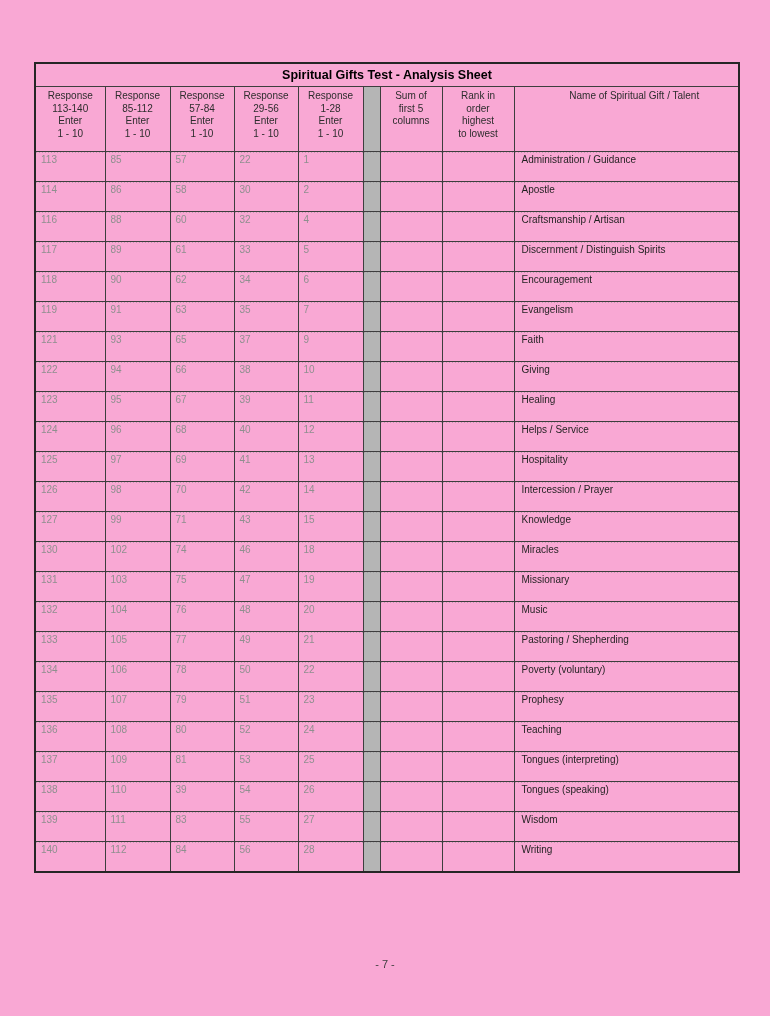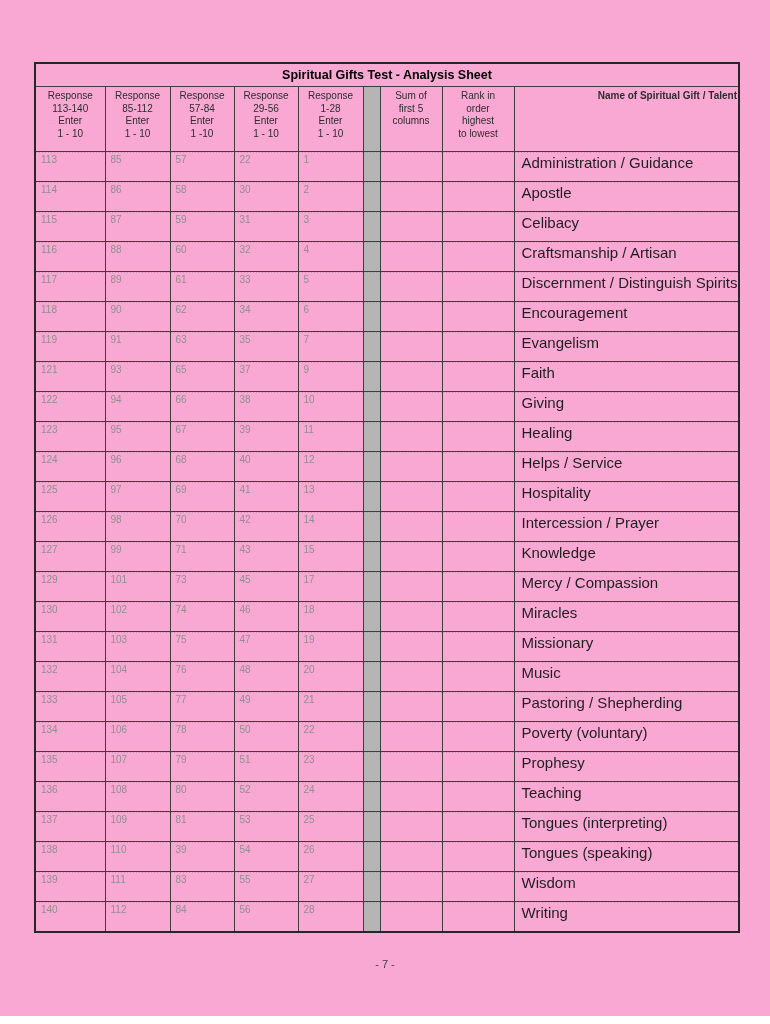--- a/index.html
+++ b/index.html
@@ -42,41 +42,40 @@
     height: 60px;
     font-weight: normal;
     font-size: 10px;
     line-height: 12.5px;
     color: #2d2d2d;
     vertical-align: top;
     text-align: center;
     padding-top: 3px;
   }
   tr.header-row th.name-h {
-    text-align: right;
+    text-align: center;
     padding-left: 17px;
-    font-weight: bold;
   }
   tbody td {
     height: 27px;
     vertical-align: top;
     
     background-image: repeating-linear-gradient(90deg, rgba(145,145,145,0.55) 0 1px, rgba(0,0,0,0) 1px 3px);
     background-size: 100% 1px;
     background-repeat: no-repeat;
     background-position: 0 0;
   }
   td.num {
     font-size: 10px;
     color: #8f8f8f;
     text-align: left;
     padding: 2px 0 0 5px;
   }
   td.gift {
-    font-size: 15px;
+    font-size: 10px;
     color: #1f1f1f;
     text-align: left;
     padding: 2px 0 0 7px;
   }
   .spacer {
     background-color: #b5b5b5;
   }
   th.spacer {
     background-color: #b5b5b5;
   }
@@ -141,31 +140,20 @@
           <td class="num">86</td>
           <td class="num">58</td>
           <td class="num">30</td>
           <td class="num">2</td>
           <td class="spacer"></td>
           <td></td>
           <td></td>
           <td class="gift">Apostle</td>
         </tr>
         <tr>
-          <td class="num">115</td>
-          <td class="num">87</td>
-          <td class="num">59</td>
-          <td class="num">31</td>
-          <td class="num">3</td>
-          <td class="spacer"></td>
-          <td></td>
-          <td></td>
-          <td class="gift">Celibacy</td>
-        </tr>
-        <tr>
           <td class="num">116</td>
           <td class="num">88</td>
           <td class="num">60</td>
           <td class="num">32</td>
           <td class="num">4</td>
           <td class="spacer"></td>
           <td></td>
           <td></td>
           <td class="gift">Craftsmanship / Artisan</td>
         </tr>
@@ -271,31 +259,20 @@
         <tr>
           <td class="num">127</td>
           <td class="num">99</td>
           <td class="num">71</td>
           <td class="num">43</td>
           <td class="num">15</td>
           <td class="spacer"></td>
           <td></td>
           <td></td>
           <td class="gift">Knowledge</td>
-        </tr>
-        <tr>
-          <td class="num">129</td>
-          <td class="num">101</td>
-          <td class="num">73</td>
-          <td class="num">45</td>
-          <td class="num">17</td>
-          <td class="spacer"></td>
-          <td></td>
-          <td></td>
-          <td class="gift">Mercy / Compassion</td>
         </tr>
         <tr>
           <td class="num">130</td>
           <td class="num">102</td>
           <td class="num">74</td>
           <td class="num">46</td>
           <td class="num">18</td>
           <td class="spacer"></td>
           <td></td>
           <td></td>

